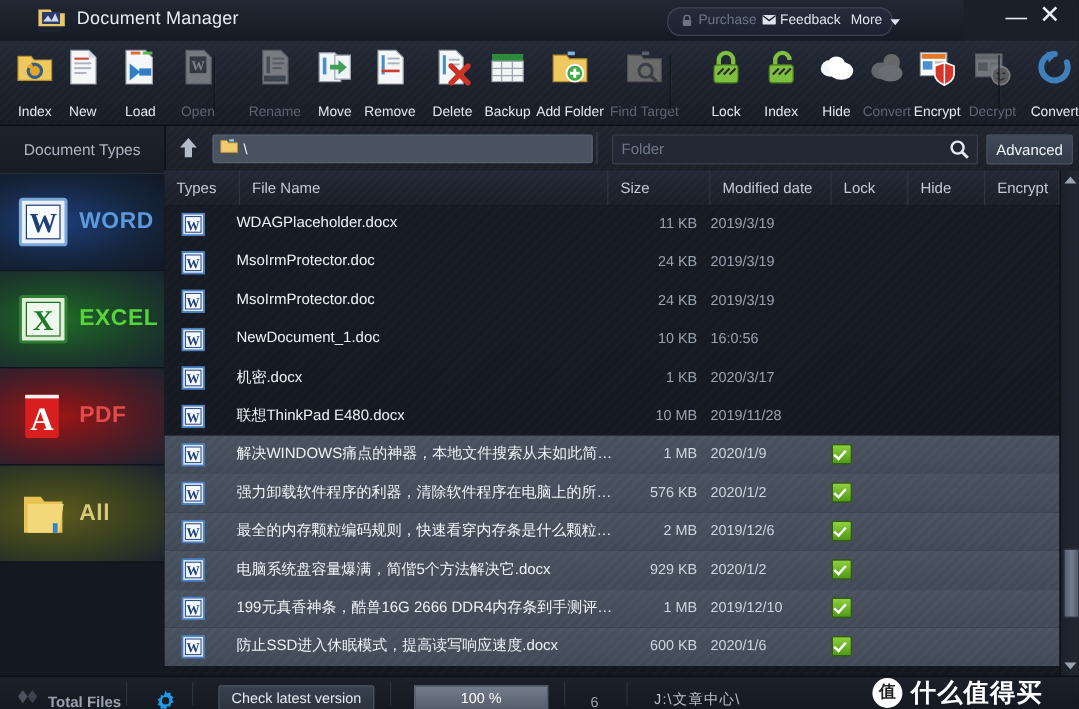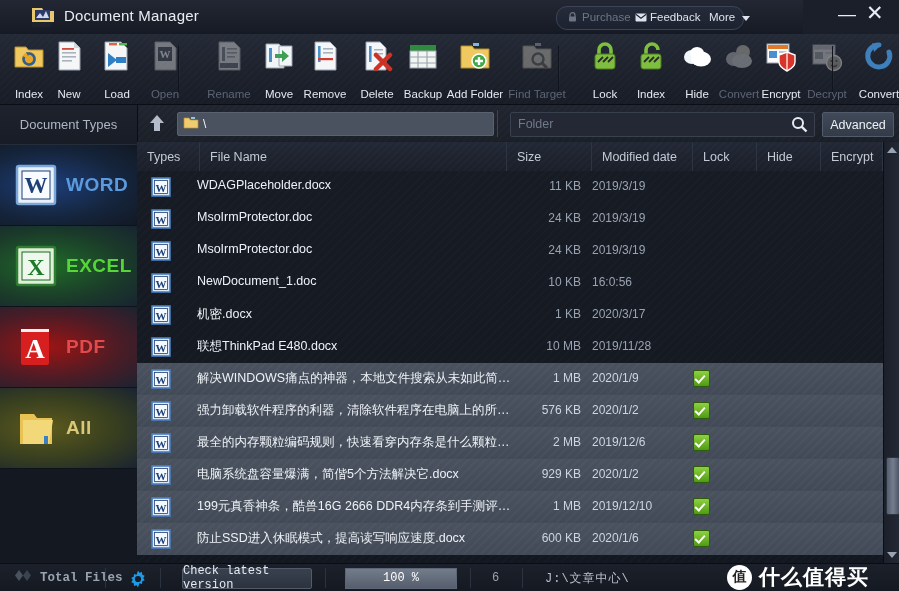--- a/index.html
+++ b/index.html
@@ -139,21 +139,21 @@
     border-top:6px solid #9aa3b2;}
   .vs-thumb{position:absolute;left:2px;top:315px;width:12px;height:56px;border-radius:2px;
     background:linear-gradient(90deg,#5b6personally,#6a7siendo);
     background:linear-gradient(90deg,#555e6e 0%,#737d8e 50%,#4d5666 100%);
     border:1px solid #2b3240;cursor:pointer;}
 
   
   .statusbar{position:absolute;left:0;top:563px;width:899px;height:28px;
     background:linear-gradient(180deg,#1b202a 0%,#141921 100%);
     border-top:1px solid #0a0d13;}
-  .sb-cell{position:absolute;top:0;height:28px;display:flex;align-items:center;font-family:Liberation Mono, monospace;}
+  .sb-cell{position:absolute;top:0;height:28px;display:flex;align-items:flex-end;}
   .sb-div{position:absolute;top:4px;width:1px;height:20px;background:#2c3340;}
   .total-lbl{font-size:12.5px;font-weight:bold;color:#9aa3b1;}
   .gear{width:17px;height:17px;cursor:pointer;}
   .chkver{width:128px;height:19px;border:1px solid #525b6b;border-radius:2px;
     background:linear-gradient(180deg,#39414f 0%,#2c333f 100%);
     display:flex;align-items:center;justify-content:center;font-size:12px;color:#e6ebf2;cursor:pointer;}
   .progress{width:110px;height:19px;border:1px solid #5d6personally;
     border:1px solid #5d6676;background:linear-gradient(180deg,#6a7siendo,#525a69);
     background:linear-gradient(180deg,#737c8b 0%,#565e6d 100%);
     display:flex;align-items:center;justify-content:center;font-size:12px;color:#ffffff;}

